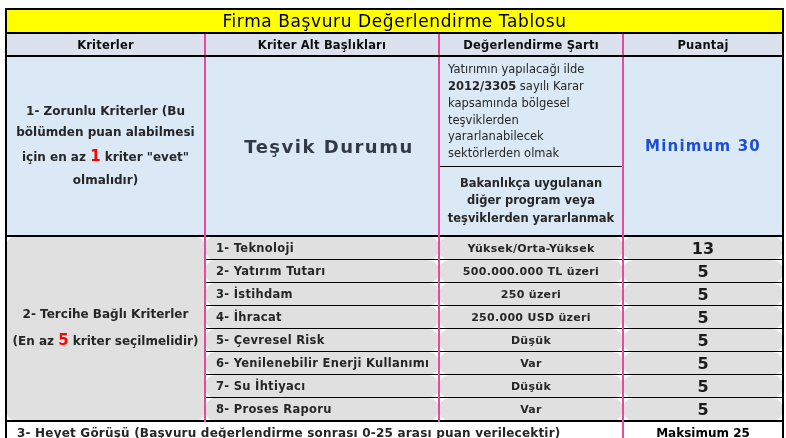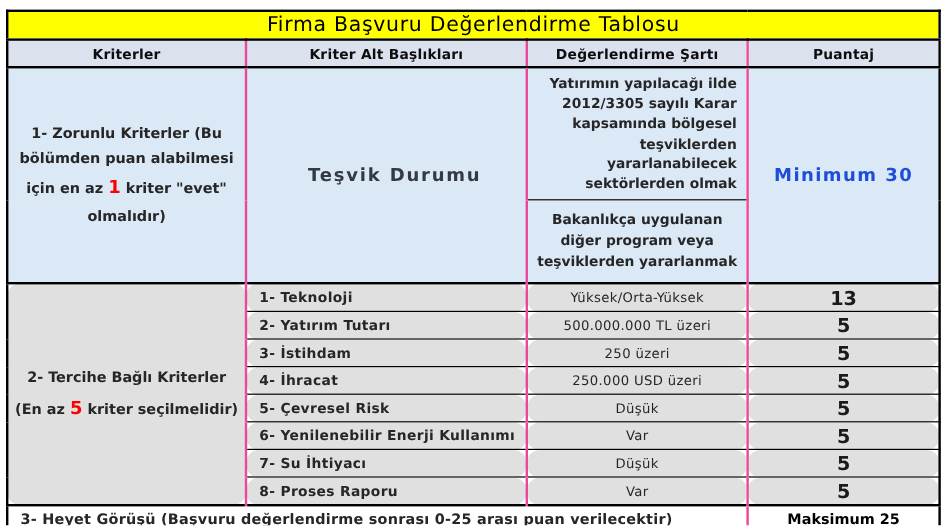--- a/index.html
+++ b/index.html
@@ -76,31 +76,31 @@
     margin-top: 14px;
   }
   .red-num {
     color: #ff0000;
     font-weight: bold;
     font-size: 15px;
   }
   .tesvik-cell {
     text-align: center;
     vertical-align: middle;
-    font-size: 15px;
+    font-size: 18px;
     font-weight: bold;
     color: #333a45;
     letter-spacing: 1.5px;
     padding-left: 20px;
   }
   .cond-cell {
-    text-align: right;
-    vertical-align: middle;
-    font-size: 11.5px;
-    font-weight: bold;
+    text-align: left;
+    vertical-align: middle;
+    font-size: 11.5px;
+    font-weight: normal;
     color: #262626;
     line-height: 1.45;
     height: 105px;
     padding: 2px 8px;
   }
   .cond-cell2 {
     text-align: center;
     vertical-align: middle;
     font-size: 11.5px;
     font-weight: bold;
@@ -131,21 +131,21 @@
     text-align: left;
     font-size: 11.5px;
     font-weight: bold;
     color: #262626;
     padding-left: 10px;
     letter-spacing: 0.3px;
   }
   .crit-cond {
     text-align: center;
     font-size: 11px;
-    font-weight: normal;
+    font-weight: bold;
     color: #262626;
     letter-spacing: 0.3px;
   }
   .crit-score {
     text-align: center;
     font-size: 16px;
     font-weight: bold;
     color: #1a1a1a;
   }
   .foot-row td { height: 19px; vertical-align: middle; }

